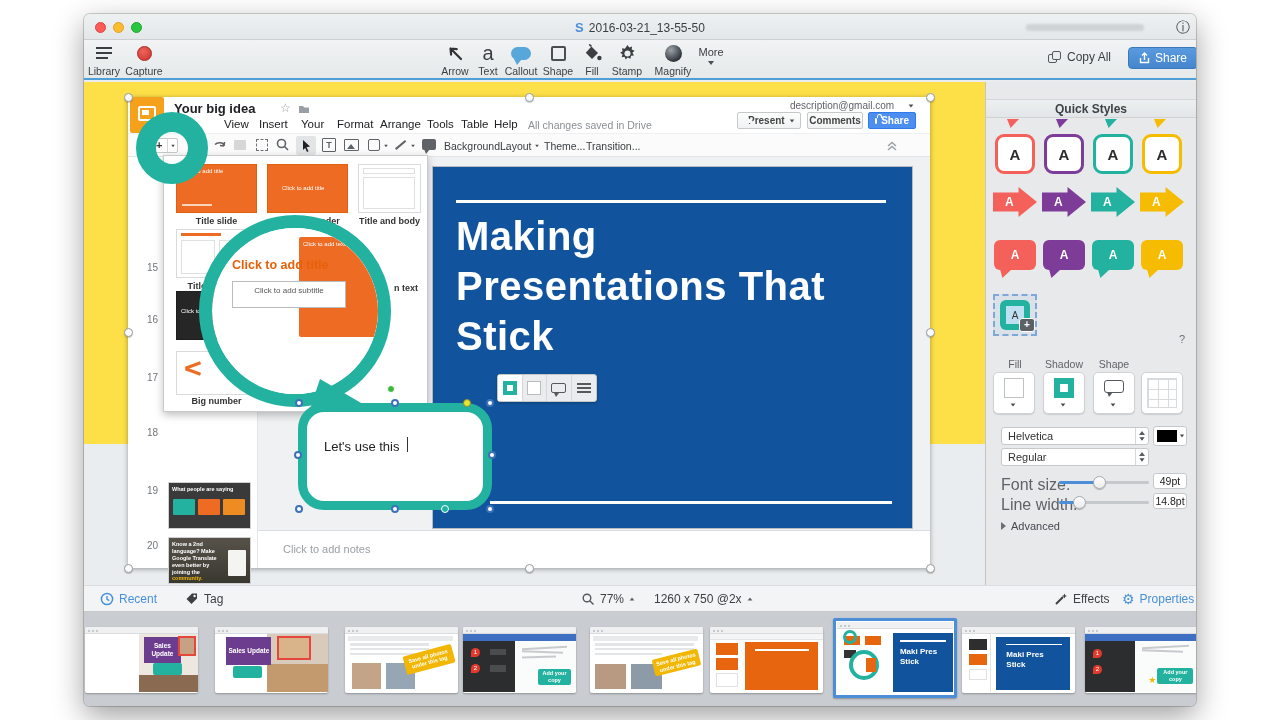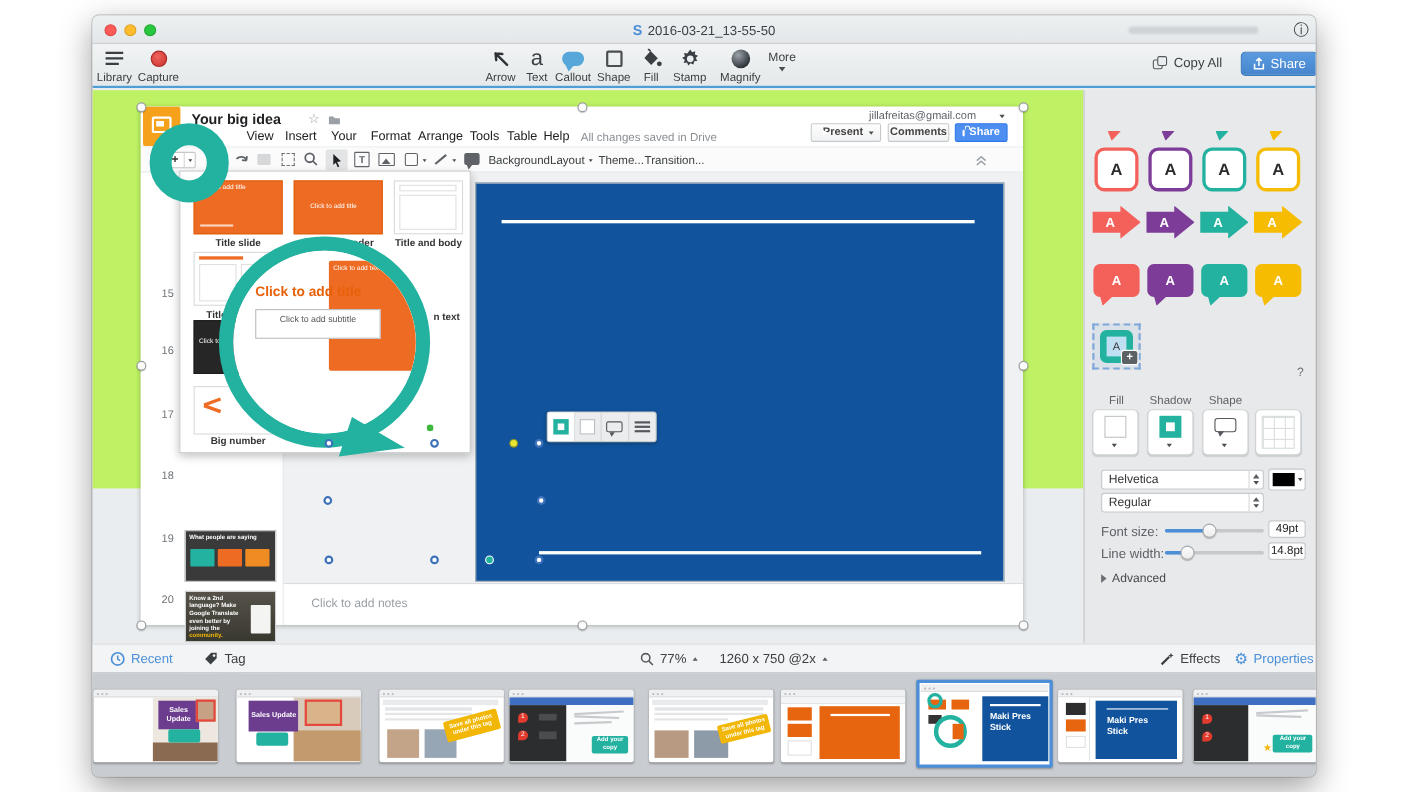--- a/index.html
+++ b/index.html
@@ -14,21 +14,21 @@
   .info{position:absolute;font-size:14px;color:#3C4043}
   .toolbar{position:absolute;left:0;top:26px;width:100%;height:40px;background:linear-gradient(#F1F3F4,#E5E9EA);border-bottom:2px solid #4D9FD6}
   .tool{position:absolute;top:2px;width:46px;text-align:center}
   .tool .glyph{height:22px;display:flex;align-items:center;justify-content:center}
   .tool .lbl{font-size:10.5px;color:#3B3F43;margin-top:1px}
   .btn-copyall{position:absolute;display:flex;align-items:center;gap:6px;font-size:12px;color:#3B3F43}
   .btn-share{position:absolute;background:linear-gradient(#5A9BE0,#4685CC);border:1px solid #3B79BC;border-radius:4px;color:#fff;font-size:12px;display:flex;align-items:center;gap:5px;padding:3px 10px}
   .car{width:0;height:0;border-left:3.5px solid transparent;border-right:3.5px solid transparent;border-top:4.5px solid #4A4E52}
   .caru{width:0;height:0;border-left:3px solid transparent;border-right:3px solid transparent;border-bottom:4px solid #5A5E62}
   
-  .main{position:absolute;left:0;top:68px;width:901px;height:362px;background:#bef264}
+  .main{position:absolute;left:0;top:68px;width:901px;height:362px;background:#fde047}
   .canvas{position:absolute;left:44px;top:15px;width:802px;height:471px;background:#fff;box-shadow:0 1px 5px rgba(0,0,0,.35)}
   .handle{position:absolute;width:9px;height:9px;border-radius:50%;background:#FBFBFB;border:1px solid #9A9DA0;box-shadow:0 1px 1px rgba(0,0,0,.2);z-index:40}
   
   .gs-head{position:absolute;left:0;top:0;width:100%;height:36px;background:#fff}
   .gs-icon{position:absolute;left:2px;top:0;width:34px;height:36px;background:#F6A11B;border-radius:2px}
   .gs-icon .inner{position:absolute;left:8px;top:9px;width:18px;height:15px;border:2px solid #fff;border-radius:2px}
   .gs-icon .inner i{position:absolute;left:2px;top:2px;width:7px;height:5px;background:#fff;display:block}
   .gs-title{position:absolute;left:46px;top:4px;font-size:13px;font-weight:bold;color:#202124}
   .gs-menu{position:absolute;top:21px;font-size:11.5px;color:#202124}
   .gs-saved{position:absolute;top:22px;font-size:10.5px;color:#8A8F94}
@@ -67,21 +67,21 @@
   .qs-sq{position:absolute;width:40px;height:40px;background:#fff;border-radius:9px;border-width:3.5px;border-style:solid;display:flex;align-items:center;justify-content:center;font-weight:bold;font-size:15px;color:#2B2B2B}
   .qs-ar{position:absolute;width:44px;height:30px;display:flex;align-items:center;color:#fff;font-weight:bold;font-size:12px;clip-path:polygon(0 18%,58% 18%,58% 0,100% 50%,58% 100%,58% 82%,0 82%)}
   .qs-ar span{margin-left:12px}
   .qs-bub{position:absolute;width:42px;height:30px;border-radius:6px;display:flex;align-items:center;justify-content:center;color:#fff;font-weight:bold;font-size:12px}
   .qs-tail{position:absolute;width:12px;height:9px}
   .tp-box{position:absolute;width:42px;height:42px;background:#fff;border:1px solid #D0D3D5;border-radius:5px;box-shadow:0 1px 1px rgba(0,0,0,.12)}
   .tp-lab{position:absolute;width:50px;text-align:center;font-size:10.5px;color:#5F6368}
   .sel{position:absolute;height:18px;background:#fff;border:1px solid #C6C9CB;border-radius:3px;font-size:11px;color:#333;line-height:16px;padding-left:6px}
   .stepper{position:absolute;right:0;top:0;width:13px;height:16px;border-left:1px solid #D5D8DA;display:flex;flex-direction:column;align-items:center;justify-content:center;gap:2px}
   .valbox{position:absolute;width:34px;height:16px;background:#fff;border:1px solid #C6C9CB;border-radius:3px;font-size:10.5px;color:#222;text-align:center;line-height:15px}
-  .sl-lab{position:absolute;font-size:12px;color:#5F6368}
+  .sl-lab{position:absolute;font-size:16px;color:#5F6368}
   .track{position:absolute;height:3px;border-radius:2px;background:#C6C9CB}
   .track .fill{position:absolute;left:0;top:0;height:3px;border-radius:2px;background:#4C8FD8}
   .knob{position:absolute;width:13px;height:13px;border-radius:50%;background:linear-gradient(#FDFDFD,#ECECEC);border:1px solid #A9ACAE;box-shadow:0 1px 1px rgba(0,0,0,.25)}
   
   .statusbar{position:absolute;left:0;top:571px;width:100%;height:27px;background:#F3F4F5;border-top:1px solid #DADDDF;border-bottom:1px solid #C7CACC}
   .sb-item{position:absolute;top:6px;display:flex;align-items:center;gap:5px;font-size:12px;color:#3C4043}
   .blue{color:#4A90D9}
   
   .strip{position:absolute;left:0;top:598px;width:100%;height:94px;background:#C9CDD1}
   .thumb{position:absolute;top:15px;width:113px;height:66px;background:#fff;border-radius:2px;box-shadow:0 1px 2px rgba(0,0,0,.3);overflow:hidden}
@@ -218,21 +218,21 @@
         <span class="gs-menu" style="left:46px">File</span>
         <span class="gs-menu" style="left:96px">View</span>
         <span class="gs-menu" style="left:131px">Insert</span>
         <span class="gs-menu" style="left:173px">Your</span>
         <span class="gs-menu" style="left:209px">Format</span>
         <span class="gs-menu" style="left:252px">Arrange</span>
         <span class="gs-menu" style="left:299px">Tools</span>
         <span class="gs-menu" style="left:333px">Table</span>
         <span class="gs-menu" style="left:366px">Help</span>
         <span class="gs-saved" style="left:400px">All changes saved in Drive</span>
-        <span style="position:absolute;left:662px;top:3px;font-size:10px;color:#5F6368">jillafreitas@gmail.com</span>
+        <span style="position:absolute;left:662px;top:3px;font-size:10px;color:#5F6368">description@gmail.com</span>
         <span class="car" style="position:absolute;left:780px;top:7px;transform:scale(.8)"></span>
         <div class="gs-btn" style="left:609px;width:64px">
           <span style="width:11px;height:11px;background:#5F6368;border-radius:2px;position:relative">
               <i style="position:absolute;left:3.5px;top:2.5px;width:0;height:0;border-top:3px solid transparent;border-bottom:3px solid transparent;border-left:5px solid #fff"></i>
             </span>
           <span>Present</span>
           <span class="car" style="transform:scale(.75)"></span>
         </div>
         <div class="gs-btn" style="left:679px;width:56px;justify-content:center">
           <span>Comments</span>
@@ -322,20 +322,23 @@
           </div>
         </div>
 
         <div class="gs-notes">
           <span style="position:absolute;left:25px;top:12px;font-size:11px;color:#9AA0A6">Click to add notes</span>
         </div>
       </div>
 
       <div class="slide">
         <div class="wline" style="left:23px;top:33px;width:430px;height:3px"></div>
+        <div class="slide-title">Making
+Presentations That
+Stick</div>
         <div class="wline" style="left:57px;top:334px;width:402px;height:2.5px"></div>
       </div>
 
       <div class="lay-panel">
         <div class="lay-card or" style="left:12px;top:8px">
           <span class="tinyw" style="position:absolute;left:4px;top:3px">Click to add title</span>
           <i style="position:absolute;left:5px;bottom:6px;width:30px;height:2px;background:rgba(255,255,255,.7);display:block"></i>
         </div>
         <div class="lay-card or" style="left:103px;top:8px">
           <span class="tinyw" style="position:absolute;left:14px;top:20px">Click to add title</span>
@@ -376,20 +379,24 @@
         </div>
         <div style="position:absolute;left:20px;top:30px;width:115px;font-size:12.5px;font-weight:bold;color:#E8610A">Click to add title</div>
         <div style="position:absolute;left:20px;top:53px;width:114px;height:27px;border:1px solid #B9BDC1;background:#fff">
           <span style="display:block;text-align:center;margin-top:4px;font-size:8px;color:#555">Click to add subtitle</span>
         </div>
       </div>
 
       <svg style="position:absolute;left:158px;top:278px;z-index:21" width="92" height="46">
           <polygon points="22,40 82,32 34,4" fill="#23B29F"></polygon>
         </svg>
+      <div class="callout">
+        <span style="position:absolute;left:17px;top:27px;font-size:13px;color:#222">Let's use this</span>
+        <span style="position:absolute;left:100px;top:25px;width:1px;height:15px;background:#333"></span>
+      </div>
 
       <span class="hdl b" style="left:167px;top:302px"></span>
       <span class="hdl b" style="left:263px;top:302px"></span>
       <span class="hdl y" style="left:335px;top:302px"></span>
       <span class="hdl b" style="left:358px;top:302px"></span>
       <span class="hdl b" style="left:166px;top:354px"></span>
       <span class="hdl b" style="left:360px;top:354px"></span>
       <span class="hdl b" style="left:167px;top:408px"></span>
       <span class="hdl b" style="left:263px;top:408px"></span>
       <span class="hdl t" style="left:313px;top:408px"></span>
@@ -424,20 +431,21 @@
     <span class="handle" style="left:441px;top:11px"></span>
     <span class="handle" style="left:842px;top:11px"></span>
     <span class="handle" style="left:40px;top:246px"></span>
     <span class="handle" style="left:842px;top:246px"></span>
     <span class="handle" style="left:40px;top:482px"></span>
     <span class="handle" style="left:441px;top:482px"></span>
     <span class="handle" style="left:842px;top:482px"></span>
   </div>
 
   <div class="sidebar">
+    <div class="sec-head" style="top:17px">Quick Styles</div>
 
     <span class="qs-tail" style="left:21px;top:37px;background:#F4615A;clip-path:polygon(0 0,100% 0,30% 100%)"></span>
     <span class="qs-tail" style="left:70px;top:37px;background:#7D3C98;clip-path:polygon(0 0,100% 0,30% 100%)"></span>
     <span class="qs-tail" style="left:119px;top:37px;background:#23B29F;clip-path:polygon(0 0,100% 0,30% 100%)"></span>
     <span class="qs-tail" style="left:168px;top:37px;background:#F6BC02;clip-path:polygon(0 0,100% 0,30% 100%)"></span>
 
     <div class="qs-sq" style="left:9px;top:52px;border-color:#F4615A">
         <span>A</span>
       </div>
     <div class="qs-sq" style="left:58px;top:52px;border-color:#7D3C98">

